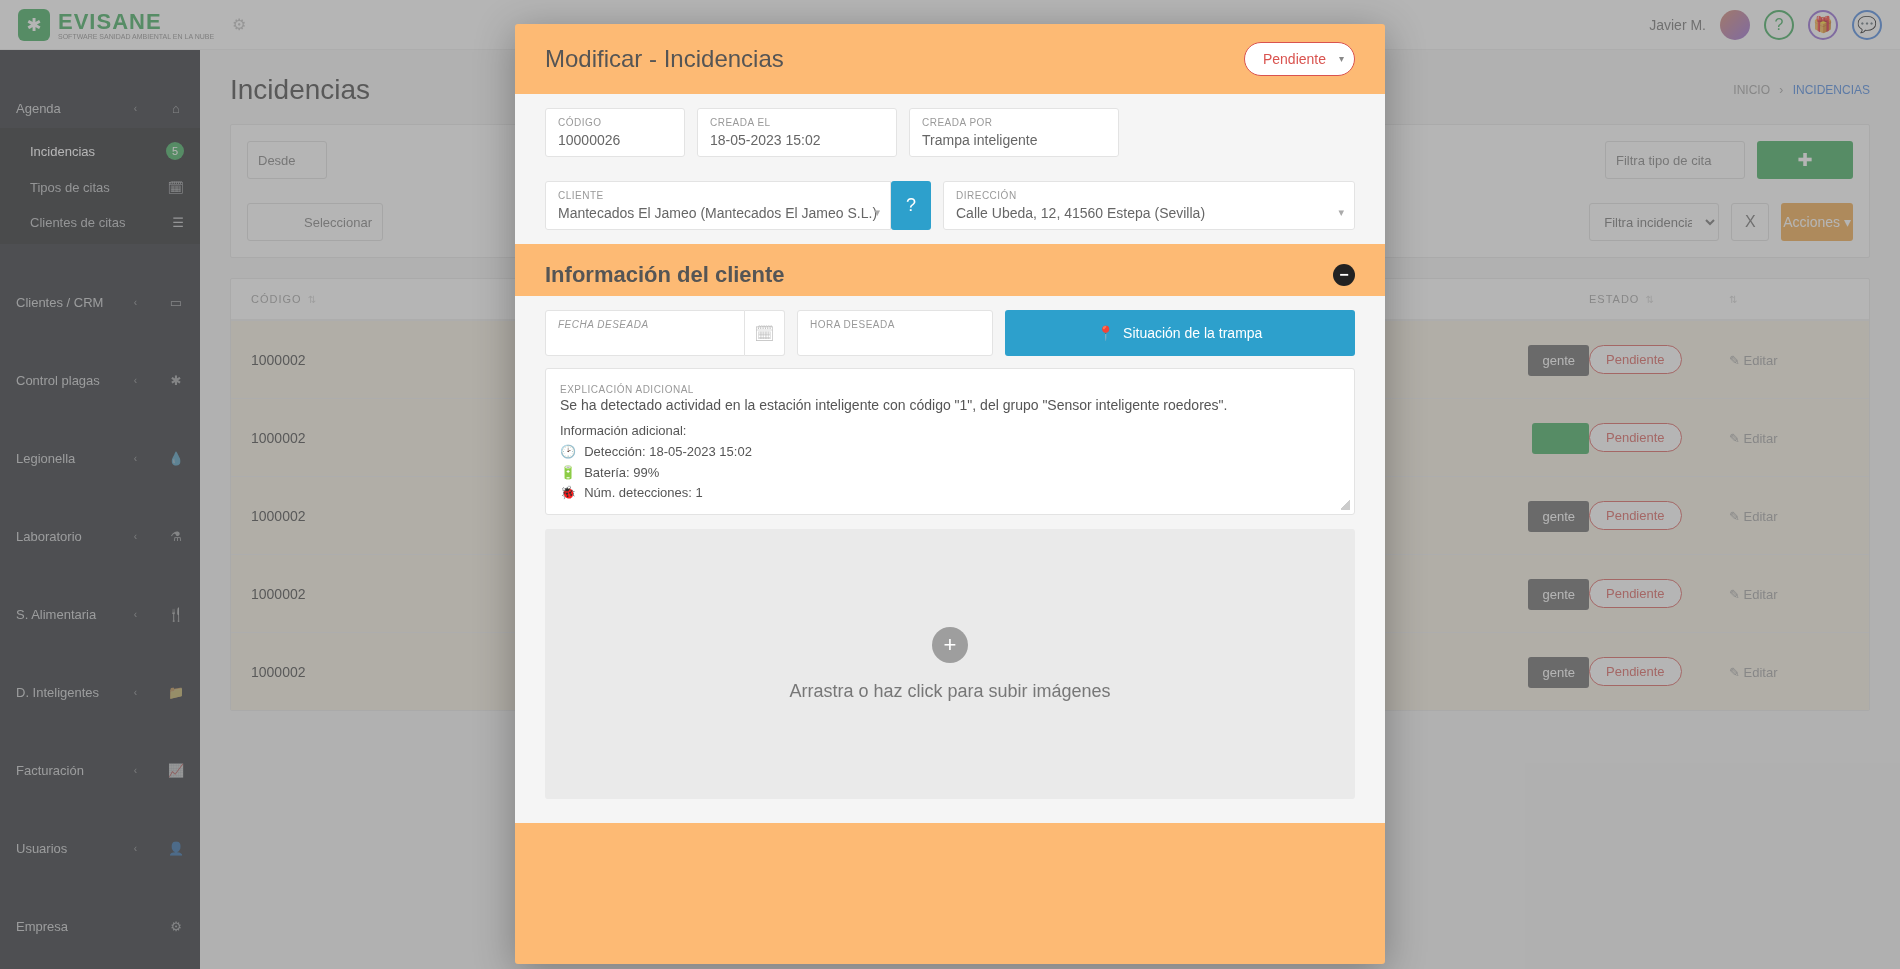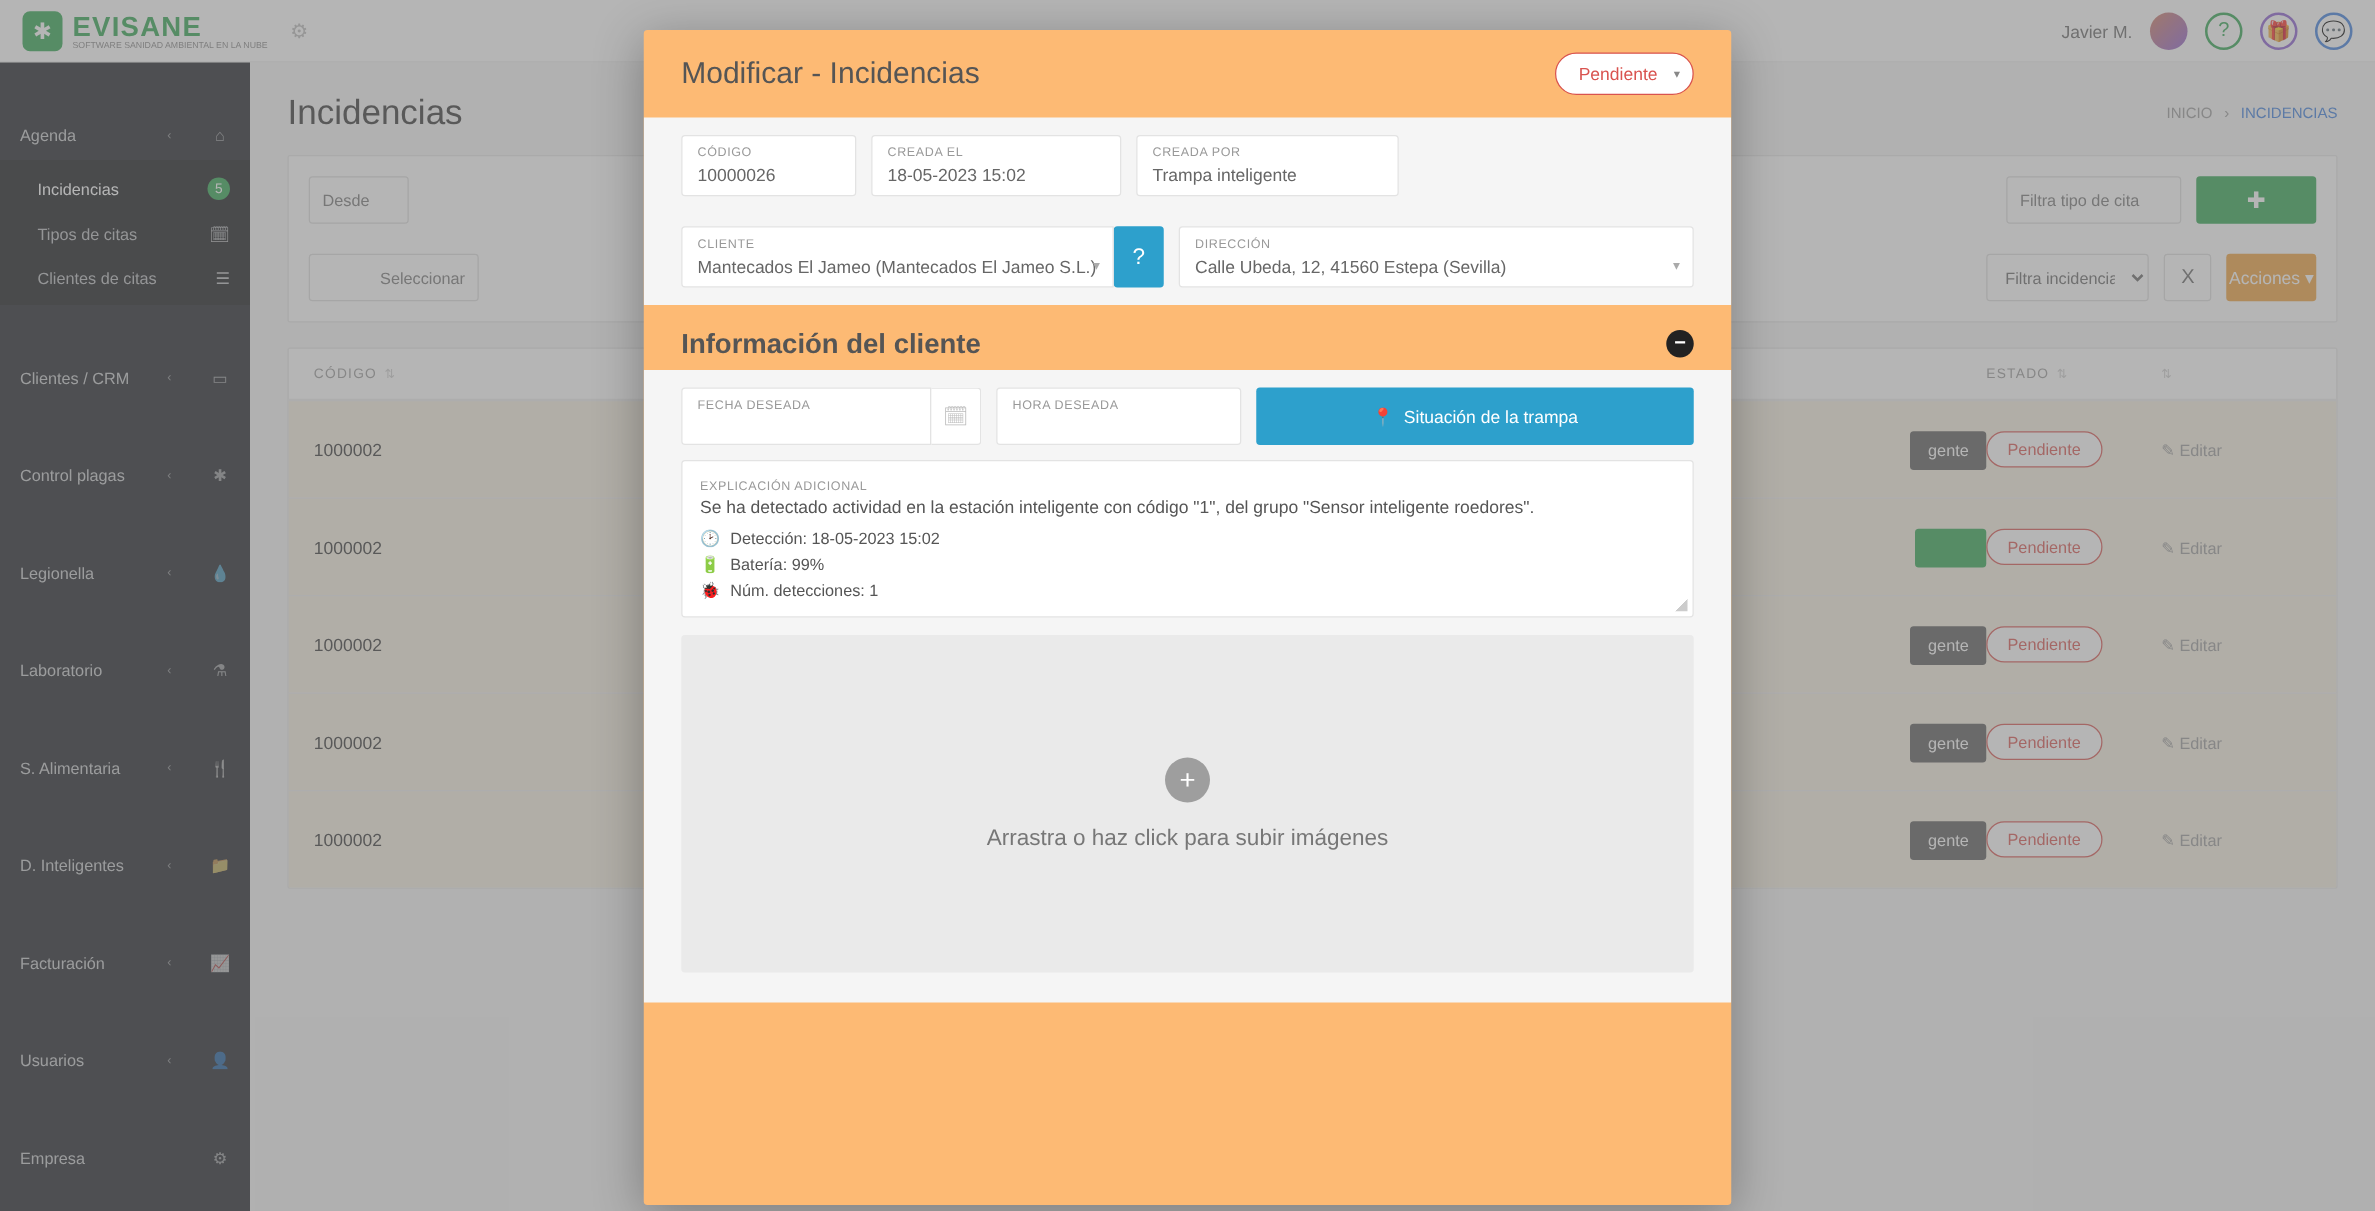--- a/index.html
+++ b/index.html
@@ -69,21 +69,21 @@
 .field{background:#fff;border:1px solid #e3e3e3;border-radius:3px;padding:8px 12px;display:flex;flex-direction:column;position:relative;}
 .field-label{font-size:10px;letter-spacing:.5px;color:#999;text-transform:uppercase;margin-bottom:4px;}
 .field-value{font-size:14px;color:#666;}
 .field.sel-like::after{content:"▾";position:absolute;right:10px;top:50%;color:#aaa;font-size:11px;}
 .help-btn{width:40px;background:#2da0cc;color:#fff;display:flex;align-items:center;justify-content:center;border-radius:3px;font-size:18px;}
 .w-code{width:140px;}
 .w-date{width:200px;}
 .w-creator{width:210px;}
 .w-client{flex:1;}
 .w-addr{flex:1;}
-.w-d1{width:200px;}
+.w-d1{width:200px;font-style:italic;}
 .w-d2{width:196px;}
 
 .section-title-row{display:flex;justify-content:space-between;align-items:center;padding:18px 30px 8px;}
 .section-title{font-size:22px;color:#555;font-weight:700;}
 .minus-circle{width:22px;height:22px;border-radius:50%;background:#222;color:#fff;display:flex;align-items:center;justify-content:center;font-weight:bold;}
 
 .info-block{background:#f5f5f5;padding:14px 30px 24px;}
 .row{display:flex;gap:12px;align-items:stretch;margin-bottom:12px;}
 .cal-addon{width:40px;border:1px solid #e3e3e3;border-left:none;background:#fff;border-radius:0 3px 3px 0;display:flex;align-items:center;justify-content:center;color:#bbb;}
 .situ-btn{background:#2da0cc;color:#fff;border:none;border-radius:3px;padding:0 24px;font-size:14px;cursor:pointer;display:flex;align-items:center;gap:8px;flex:1;justify-content:center;min-height:46px;}
@@ -335,20 +335,21 @@
         <button class="situ-btn">
           <span>📍</span>
           <span>Situación de la trampa</span>
         </button>
       </div>
 
       <div class="textarea-field">
         <span class="field-label">EXPLICACIÓN ADICIONAL</span>
         <div class="field-value" style="color:#555;">Se ha detectado actividad en la estación inteligente con código "1", del grupo "Sensor inteligente roedores".</div>
         <div class="info-lines">
+          <div>Información adicional:</div>
           <div class="ln">
               <span>🕑</span>
               <span>Detección: 18-05-2023 15:02</span>
             </div>
           <div class="ln">
               <span style="color:#2ea44f;">🔋</span>
               <span>Batería: 99%</span>
             </div>
           <div class="ln">
               <span style="color:#b33;">🐞</span>

